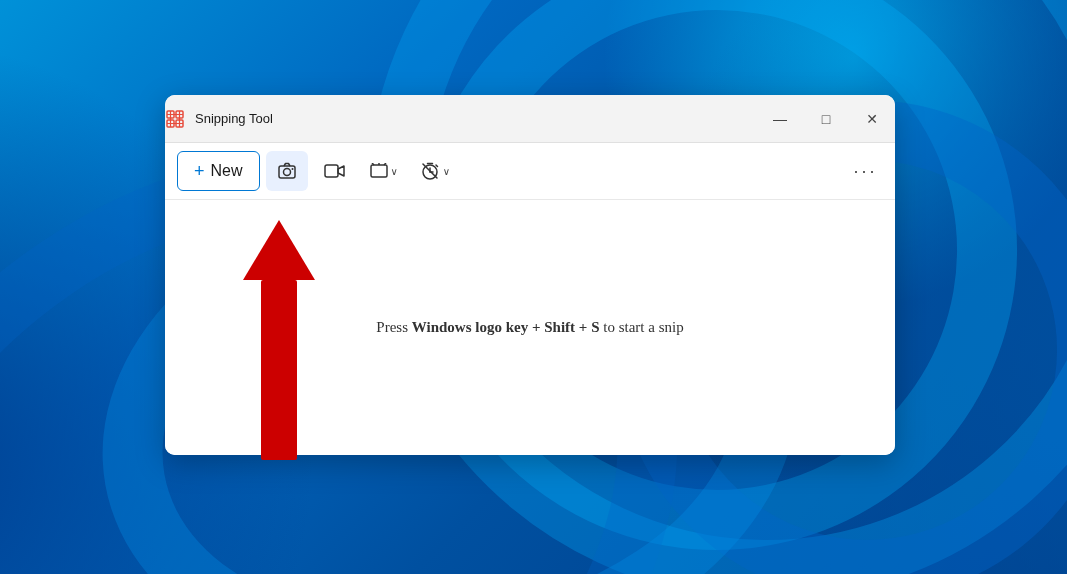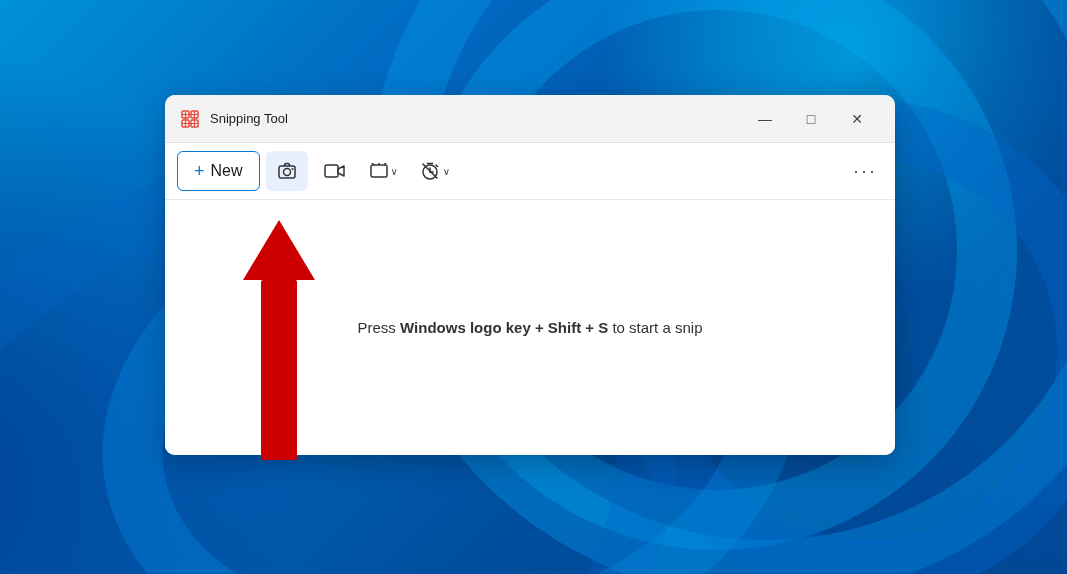--- a/index.html
+++ b/index.html
@@ -82,21 +82,21 @@
       box-shadow: 0 8px 30px rgba(0,0,0,0.25);
       display: flex;
       flex-direction: column;
       overflow: hidden;
     }
 
     
     .title-bar {
       display: flex;
       align-items: center;
-      padding: 0 15px;
+      padding: 0 0;
       height: 48px;
       background: #f3f3f3;
       border-bottom: 1px solid #e0e0e0;
       flex-shrink: 0;
     }
 
     .title-bar-icon {
       width: 20px;
       height: 20px;
       margin-right: 10px;
@@ -222,20 +222,21 @@
       align-items: center;
       justify-content: center;
       background: #ffffff;
       padding: 20px;
     }
 
     .hint-text {
       font-size: 15px;
       color: #333;
       text-align: left;
+      font-family: Liberation Serif, serif;
     }
     .hint-text strong {
       font-weight: 700;
     }
 
     
     .arrow-container {
       position: absolute;
       left: 243px;
       top: 220px;

